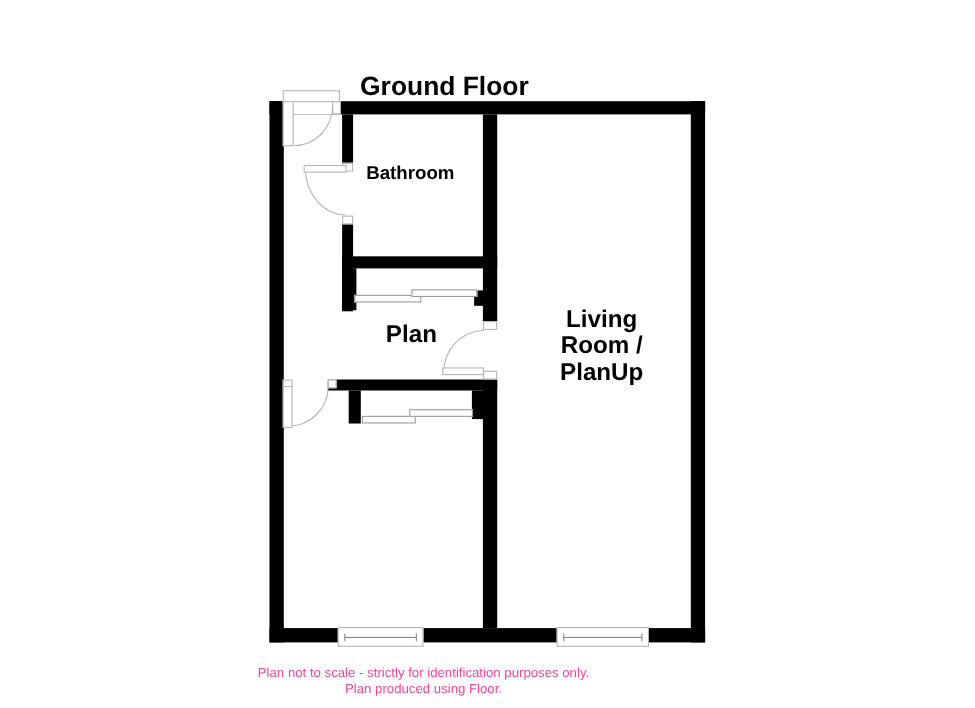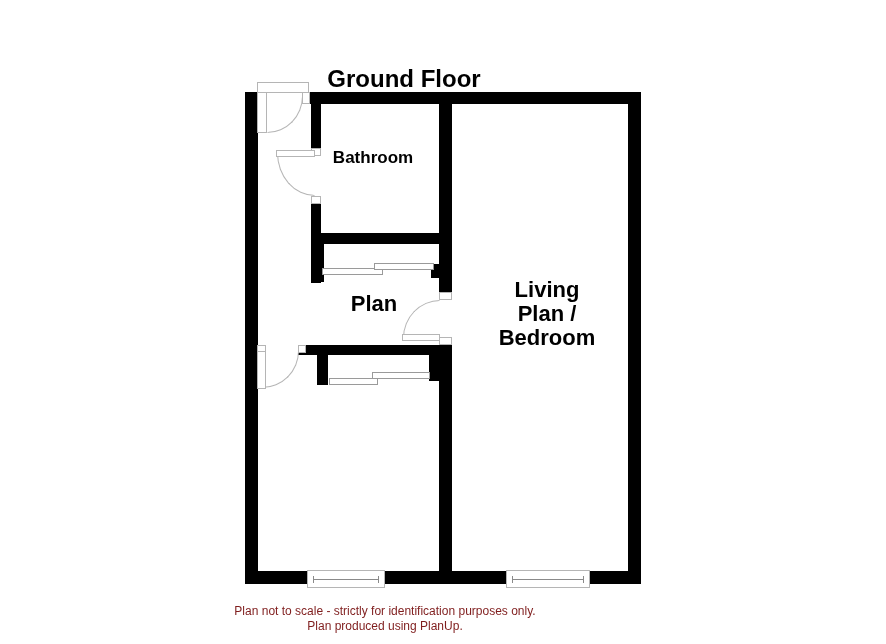--- a/index.html
+++ b/index.html
@@ -29,21 +29,21 @@
   .wtick.l{left:5px;}
   .wtick.r{right:5px;}
   .room-label{
     position:absolute;transform:translate(-50%,-50%);
     font-weight:bold;font-size:22px;white-space:nowrap;text-align:center;z-index:5;
   }
   .room-label.small{font-size:17px;}
   .room-label .ln{display:block;line-height:24px;margin-left:24px;}
   .footer{
     position:absolute;left:0;top:604px;width:770px;text-align:center;
-    font-size:12px;line-height:15px;color:#7f1d1d;
+    font-size:12px;line-height:15px;color:#ec4899;
   }
 </style>
 </head>
 <body style="--wall: #000000; --bg: #ffffff; --doorline: #b5b5b5; --text: #000000;">
 
 <div class="title">Ground Floor</div>
 
 <div class="plan">
 
   <div class="wall" style="left:245px;top:92px;width:396px;height:12px;"></div>
@@ -97,22 +97,22 @@
   <div class="window" style="left:506px;top:570px;width:84px;height:18px;">
     <div class="wline"></div>
     <div class="wtick l"></div>
     <div class="wtick r"></div>
   </div>
 
   <div class="room-label small" style="left:373px;top:158px;">Bathroom</div>
   <div class="room-label" style="left:374px;top:304px;">Plan</div>
   <div class="room-label" style="left:535px;top:314px;">
     <span class="ln">Living</span>
-    <span class="ln">Plan /</span>
-    <span class="ln">Bedroom</span>
+    <span class="ln">Room /</span>
+    <span class="ln">PlanUp</span>
   </div>
 
 </div>
 
 <div class="footer">
   <div>Plan not to scale - strictly for identification purposes only.</div>
-  <div>Plan produced using PlanUp.</div>
+  <div>Plan produced using Floor.</div>
 </div>
 
 </body></html>

